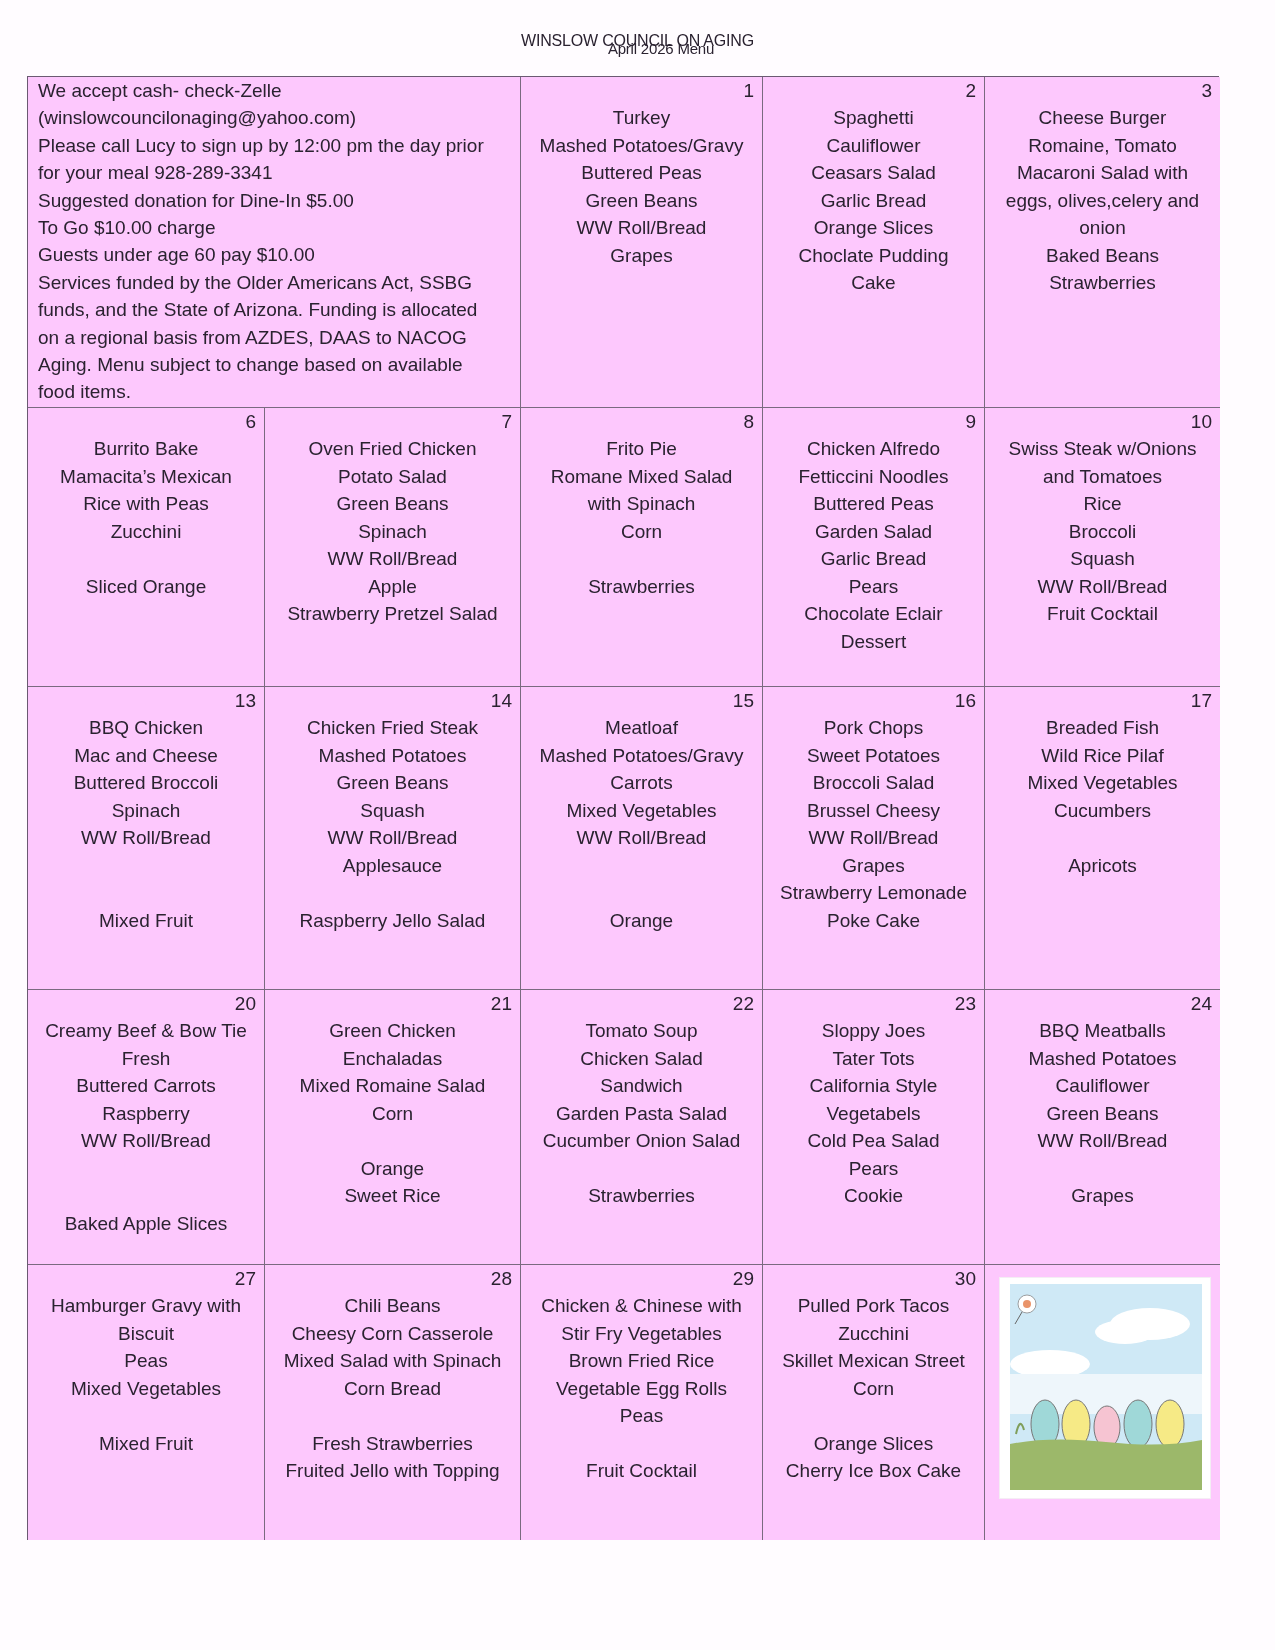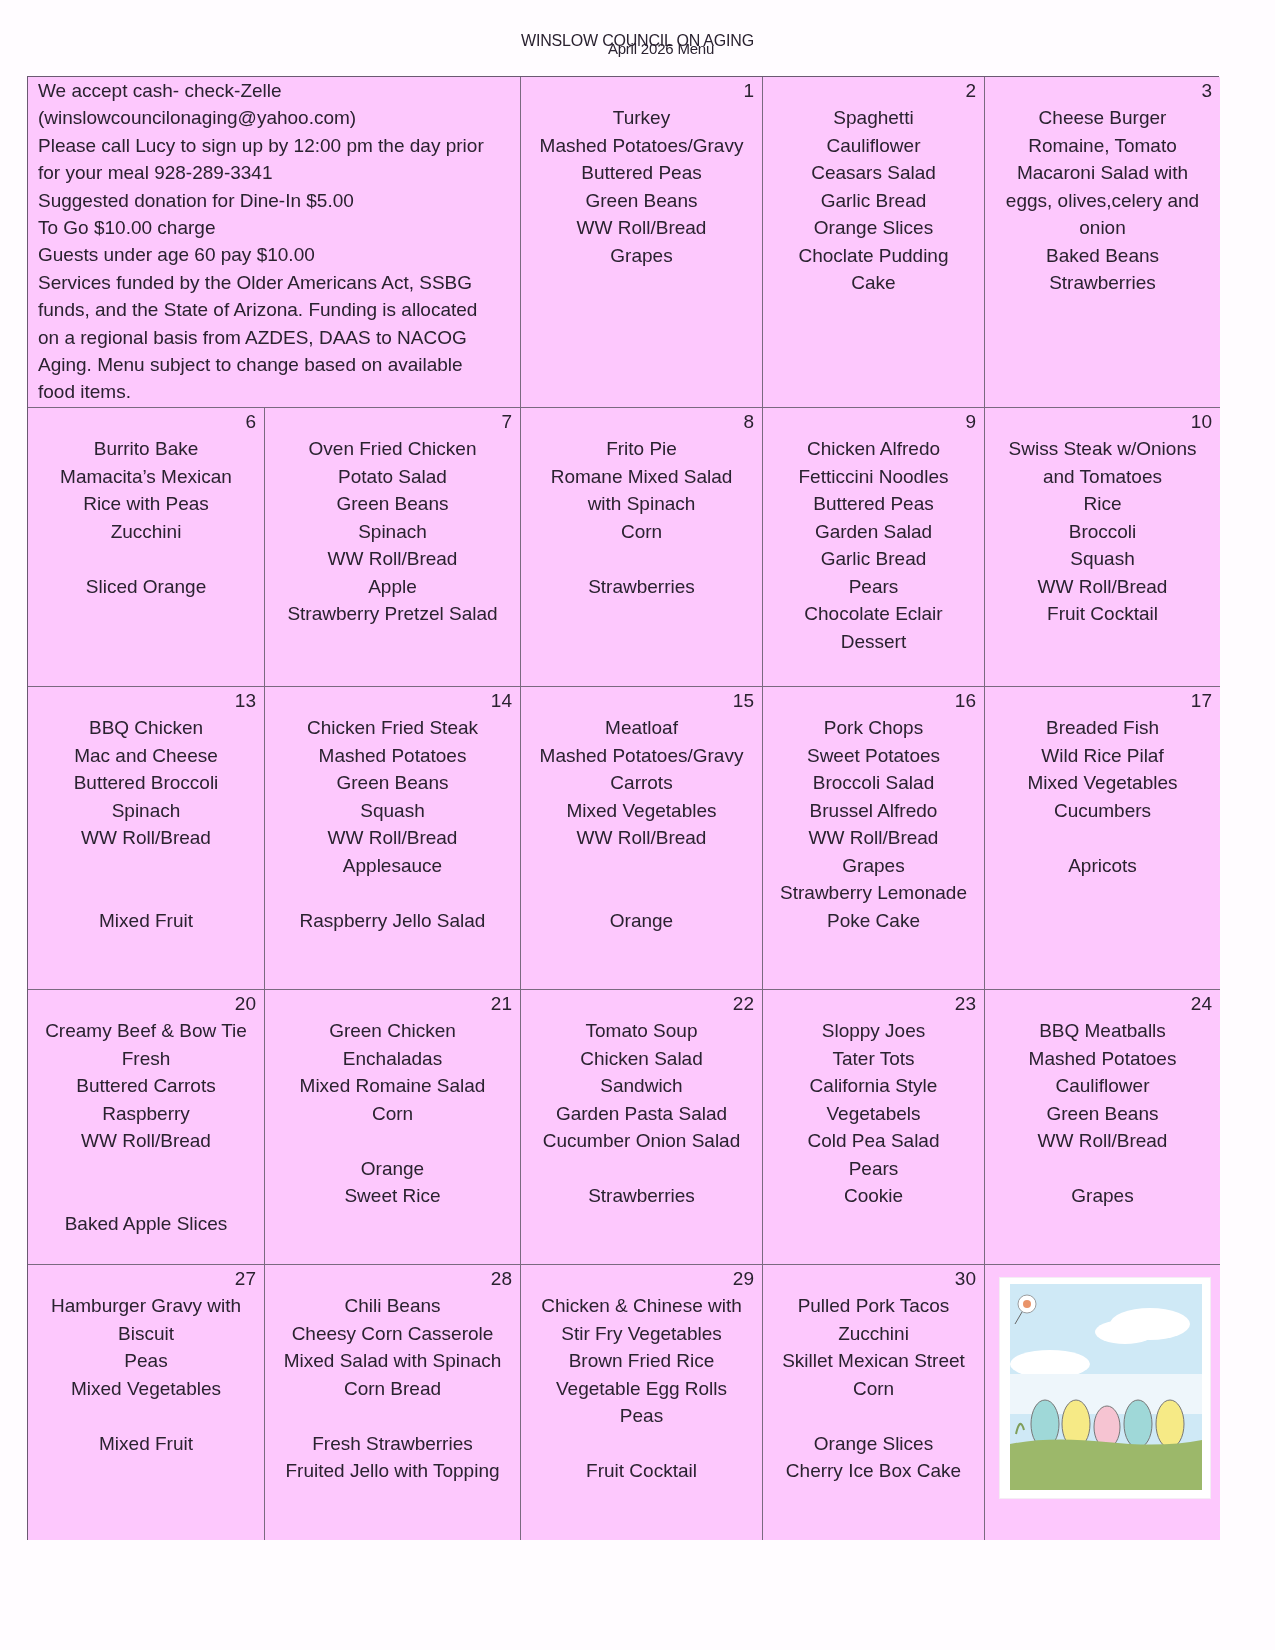--- a/index.html
+++ b/index.html
@@ -184,21 +184,21 @@
       <span class="item">WW Roll/Bread</span>
       <span class="item blank"></span>
       <span class="item blank"></span>
       <span class="item">Orange</span>
     </div>
   <div class="cell day">
       <span class="day-num">16</span>
       <span class="item">Pork Chops</span>
       <span class="item">Sweet Potatoes</span>
       <span class="item">Broccoli Salad</span>
-      <span class="item">Brussel Alfredo</span>
+      <span class="item">Brussel Cheesy</span>
       <span class="item">WW Roll/Bread</span>
       <span class="item">Grapes</span>
       <span class="item">Strawberry Lemonade</span>
       <span class="item">Poke  Cake</span>
     </div>
   <div class="cell day last-col">
       <span class="day-num">17</span>
       <span class="item">Breaded Fish</span>
       <span class="item">Wild Rice Pilaf</span>
       <span class="item">Mixed Vegetables</span>

